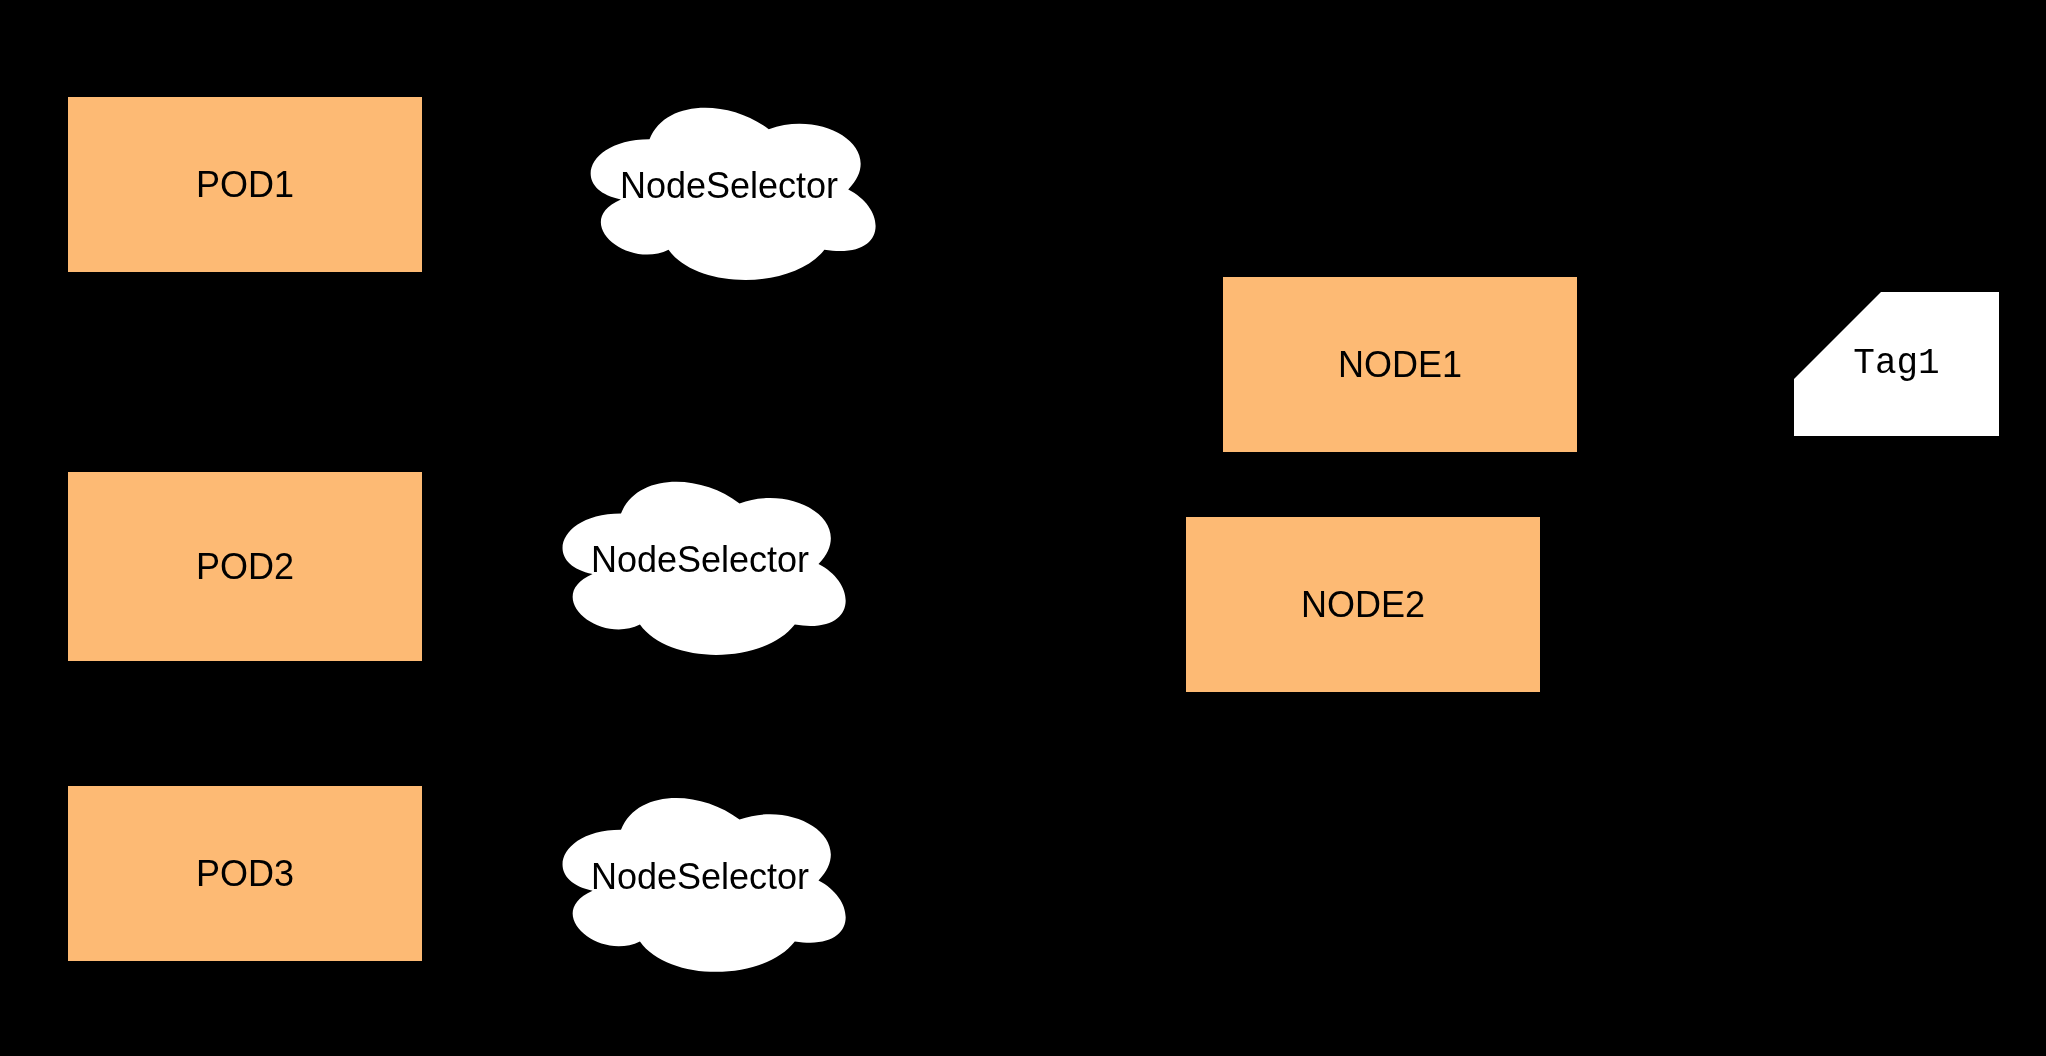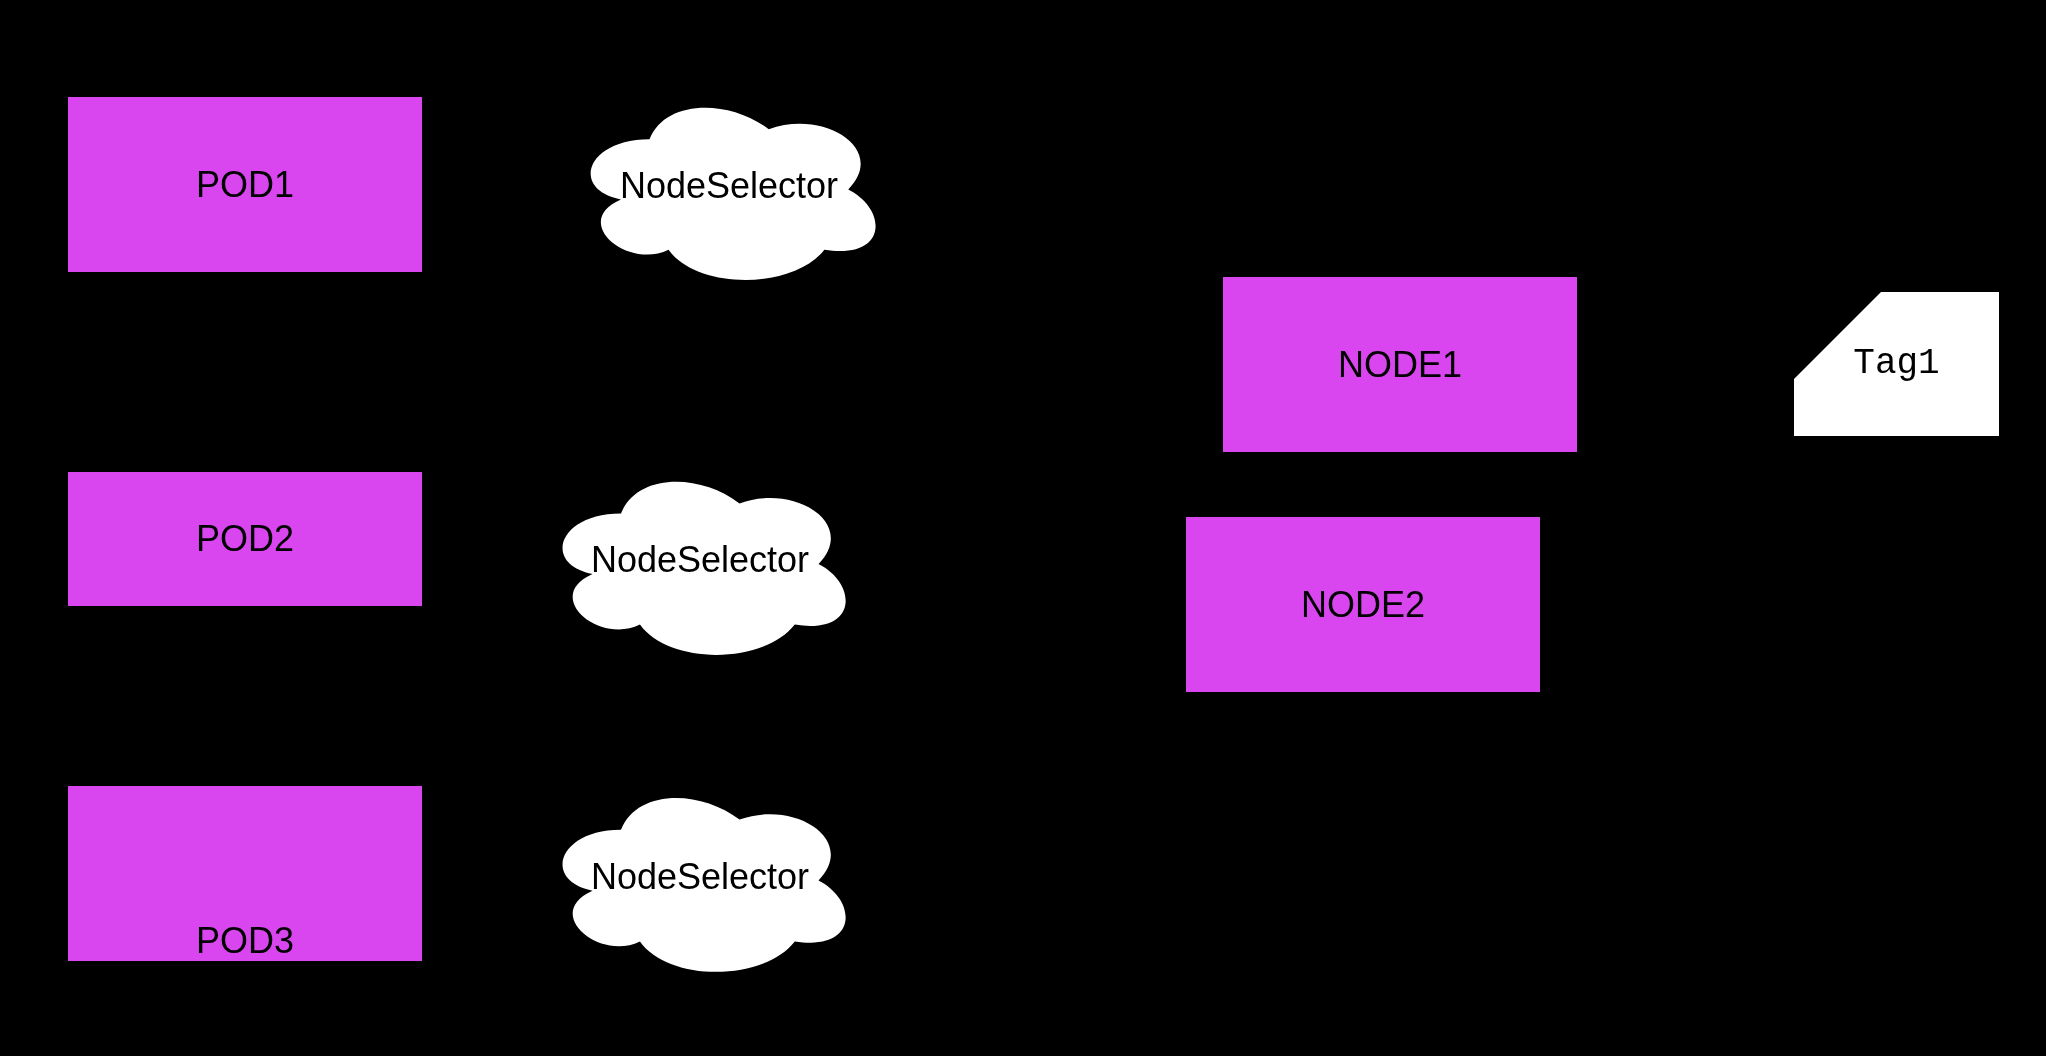--- a/index.html
+++ b/index.html
@@ -23,34 +23,34 @@
   }
   .shape .label {
     position: relative;
     z-index: 2;
     font-size: 36px;
     line-height: 1.1;
     color: #000000;
     white-space: nowrap;
   }
   .rect-shape {
-    background: #d946ef;
+    background: #fdba74;
   }
   .shape svg {
     position: absolute;
     left: 0;
     top: 0;
     width: 100%;
     height: 100%;
     z-index: 1;
   }
   
   .pod1 { left: 68px;  top: 97px;  width: 354px; height: 175px; }
-  .pod2 { left: 68px;  top: 472px; width: 354px; height: 134px; }
-  .pod3 { left: 68px;  top: 786px; width: 354px; height: 175px; align-items: flex-end; }
+  .pod2 { left: 68px;  top: 472px; width: 354px; height: 189px; }
+  .pod3 { left: 68px;  top: 786px; width: 354px; height: 175px; }
   
   .cloud1 { left: 570px; top: 89px;  width: 318px; height: 201px; }
   .cloud2 { left: 542px; top: 463px; width: 316px; height: 202px; }
   .cloud3 { left: 542px; top: 779px; width: 316px; height: 203px; }
   .cloud-shape .label { margin-top: -8px; }
   
   .node1 { left: 1223px; top: 277px; width: 354px; height: 175px; }
   .node2 { left: 1186px; top: 517px; width: 354px; height: 175px; }
   
   .tag1 { left: 1794px; top: 292px; width: 205px; height: 144px; font-family: Liberation Mono, monospace; }

